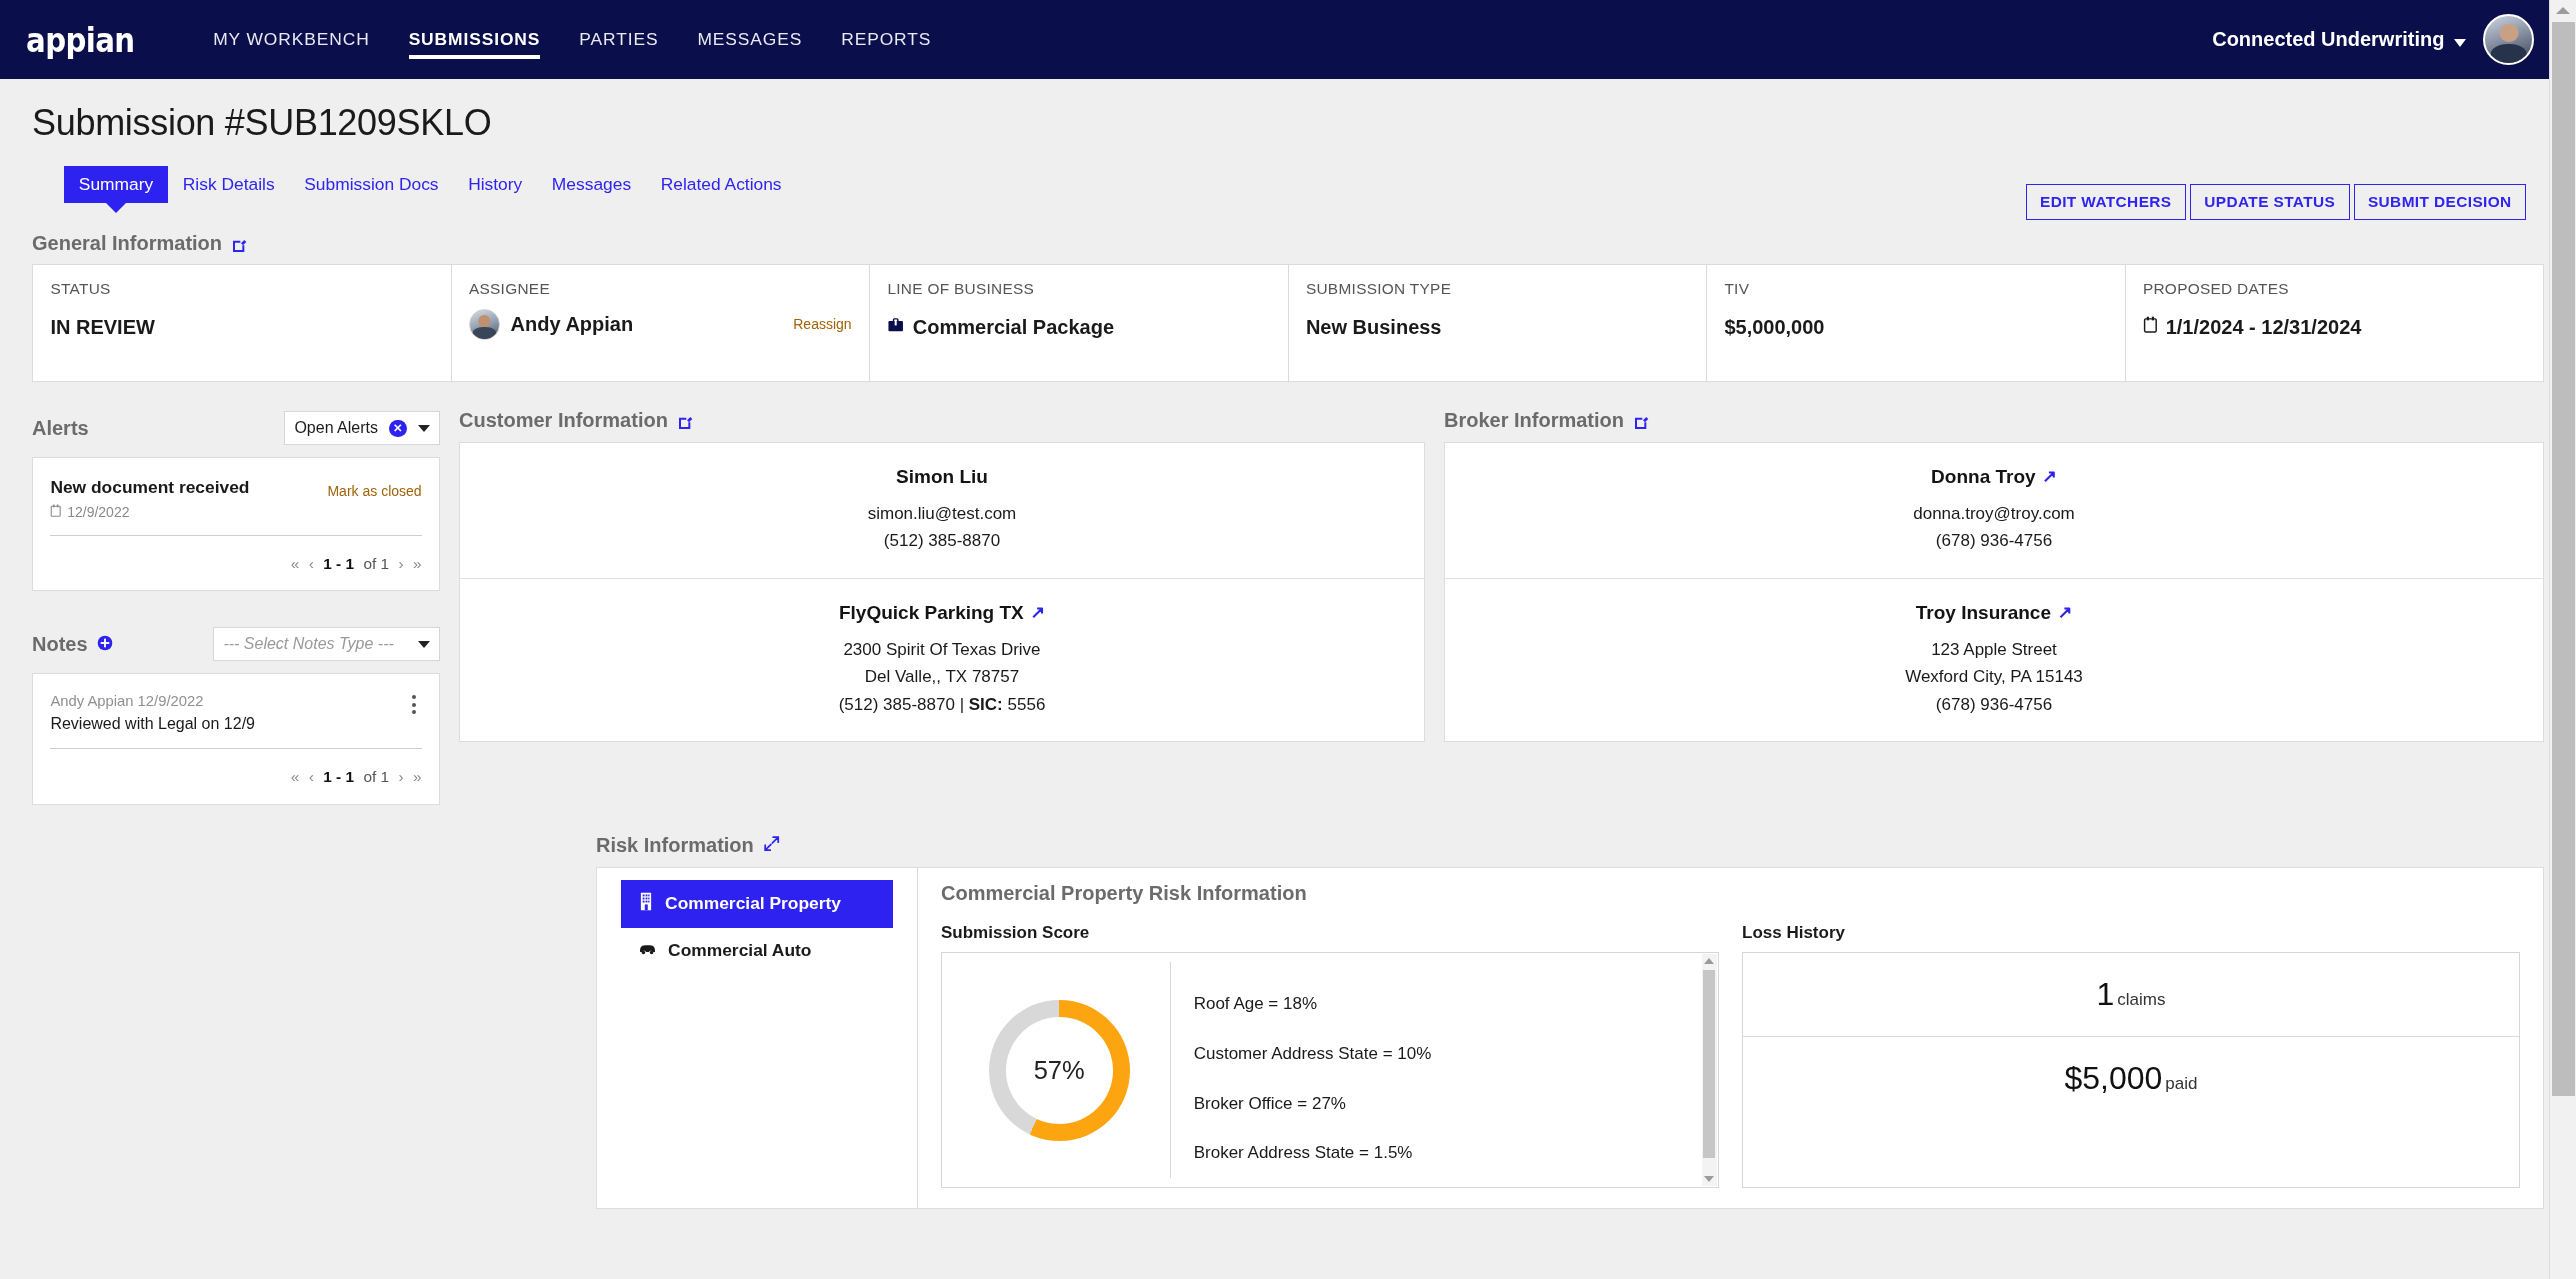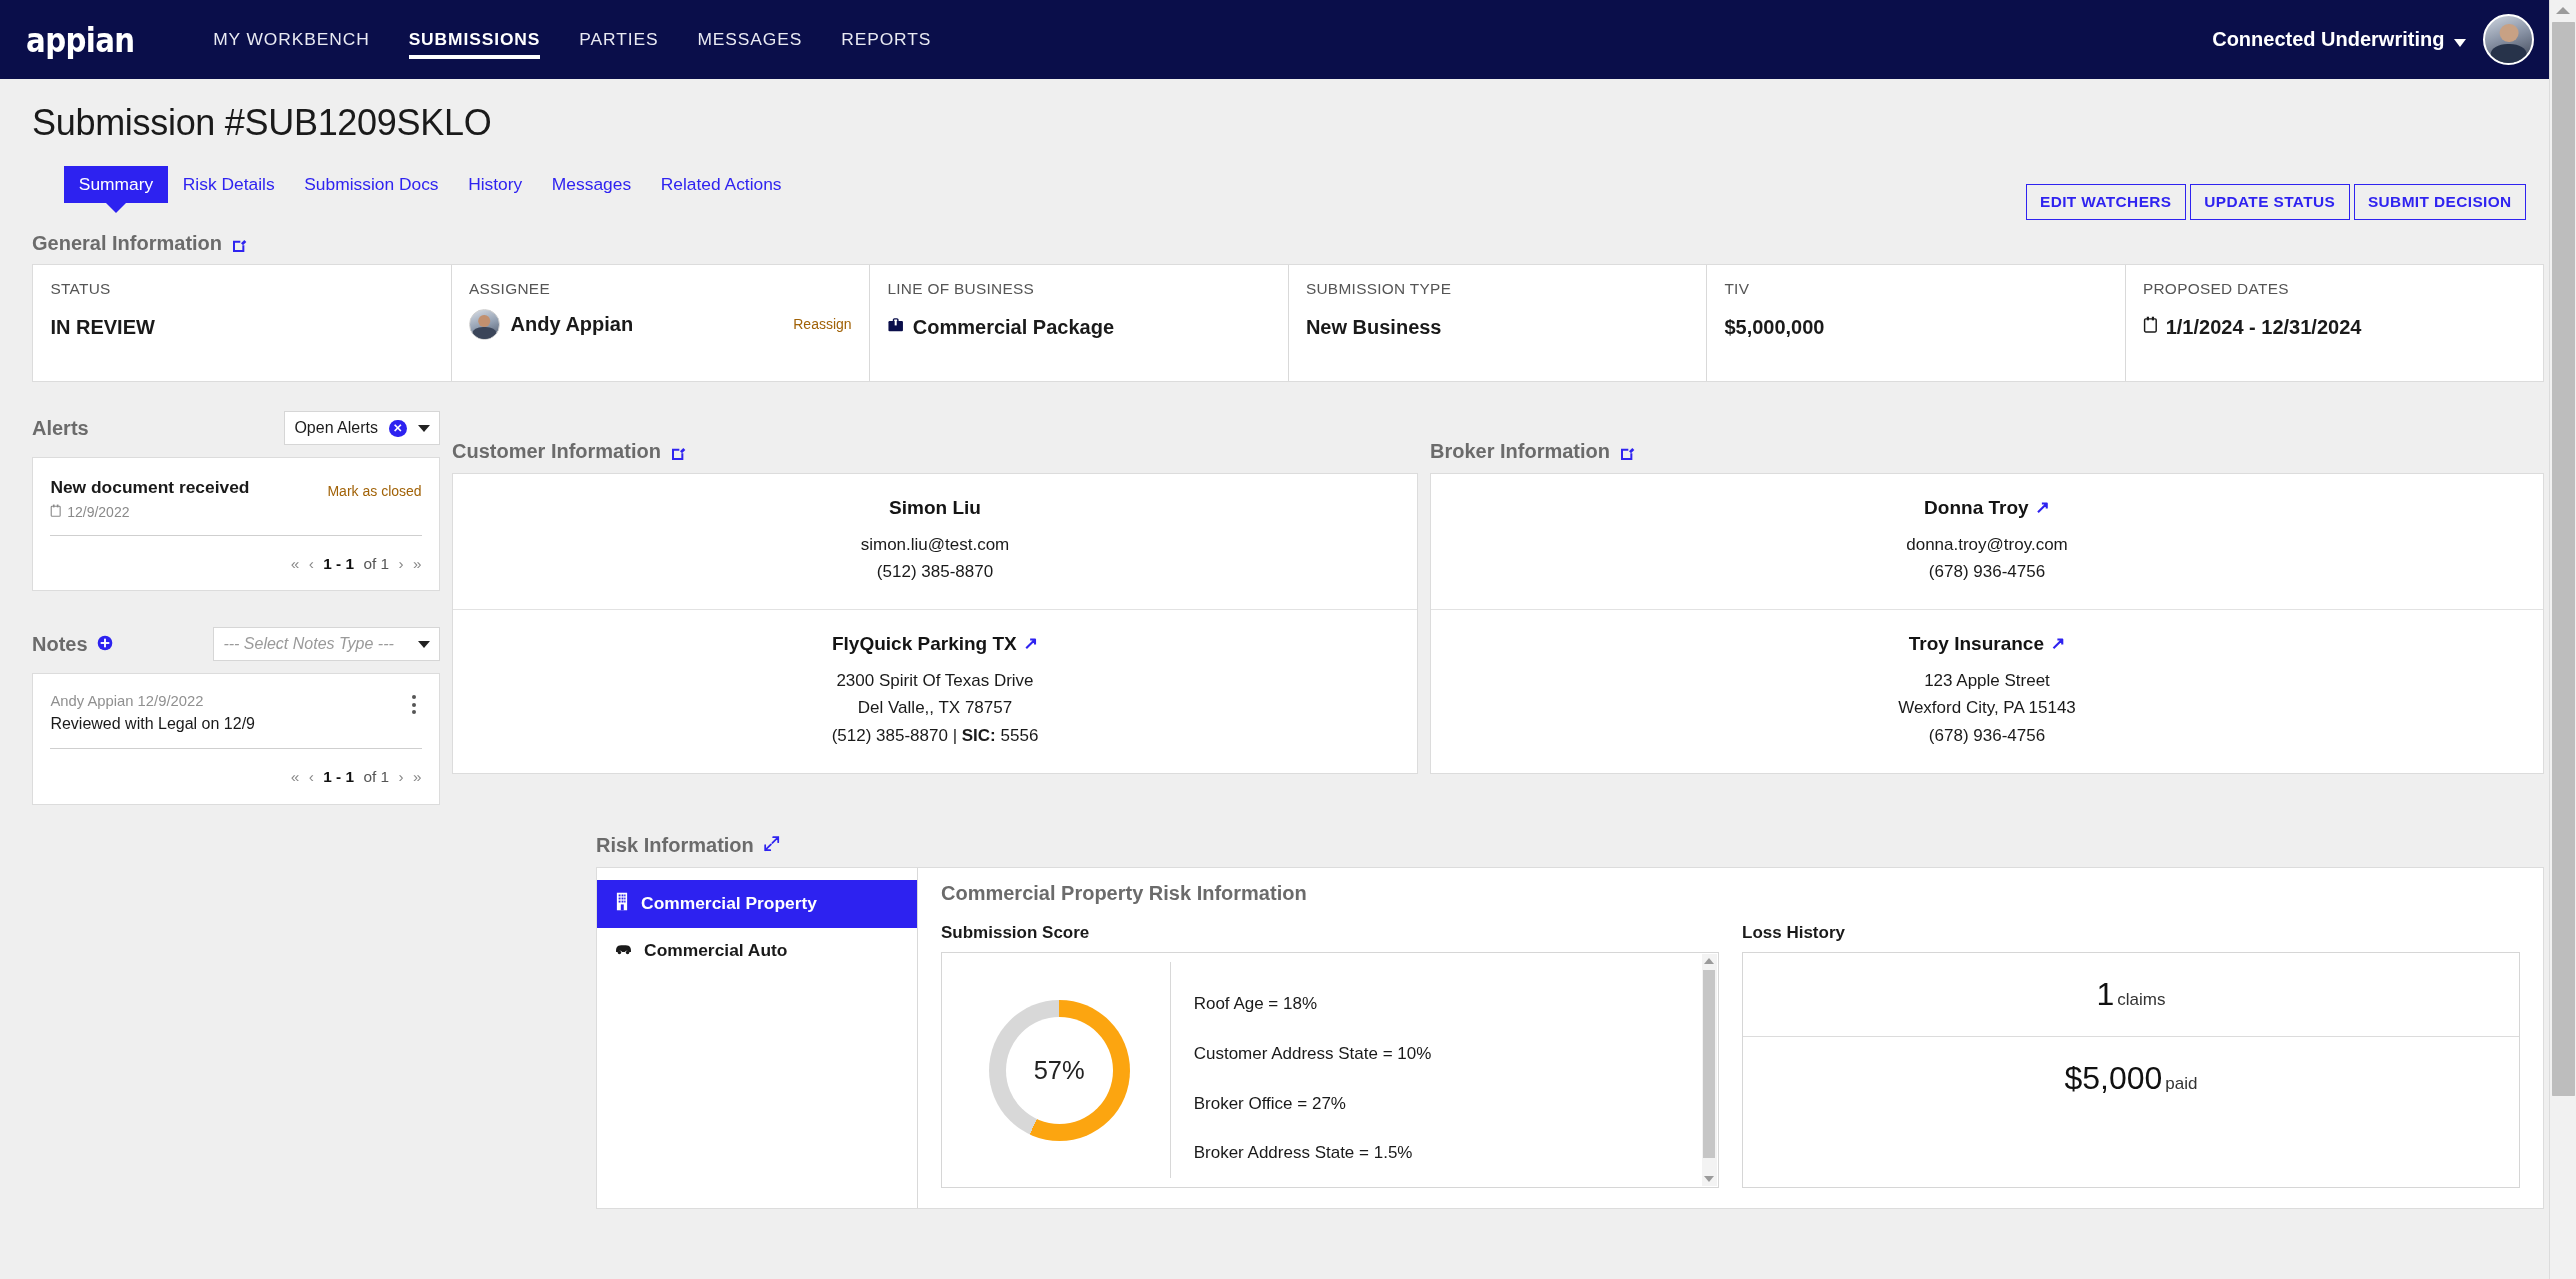--- a/index.html
+++ b/index.html
@@ -117,21 +117,21 @@
   .avatar-sm {
     width:31px;height:31px;border-radius:50%;flex:0 0 auto; overflow:hidden; position:relative;
     background: linear-gradient(160deg,#d9dee6 0%, #93a0b2 50%, #4a5568 100%);
     border:0.7px solid #d0d0d0;
   }
   .avatar-sm::before{content:"";position:absolute;left:50%;top:18%;width:40%;height:40%;transform:translateX(-50%);border-radius:50%;background:#c2906f;}
   .avatar-sm::after{content:"";position:absolute;left:50%;bottom:-6%;width:80%;height:46%;transform:translateX(-50%);border-radius:46% 46% 0 0;background:#3b4559;}
   .link { color:#a16207; font-size:14px; cursor:pointer; }
 
   
-  .body3 { display:flex; margin: 27px 32px 0 32px; gap: 12px; align-items:center; }
+  .body3 { display:flex; margin: 27px 32px 0 32px; gap: 19px; align-items:flex-start; }
   .col-left { width: 408px; flex:0 0 408px; }
   .col-mid  { width: 966px; flex:0 0 966px; }
   .col-right{ flex: 1 1 auto; }
 
   .headrow { display:flex; align-items:center; justify-content:space-between; margin-bottom: 9.4px; min-height:38px;}
 
   
   .selbox {
     background:#fff; border:0.7px solid #d6d6d6; height: 34px;
     display:flex; align-items:center; justify-content:space-between;
@@ -164,21 +164,21 @@
   .contact-blk + .contact-blk { border-top:1.3px solid #e2e2e2; }
   .c-name { font-size:19px; font-weight:700; color:#141414; margin-bottom:12px; display:flex; align-items:center; justify-content:center; gap:6.7px;}
   .c-line { font-size:17px; color:#1a1a1a; line-height: 1.62; }
   .ext-ico { color:#2f23f0; font-size:17.4px; }
 
   
   .riskwrap { margin: 29.5px 32px 0 596px; }
   .riskcard { background:#fff; border:0.7px solid #dcdcdc; display:flex; min-height: 315px; }
   .risk-tabs { width: 321px; flex:0 0 321px; border-right:0.7px solid #d9d9d9; padding: 12px 0 0 0;}
   .risk-tab {
-    display:flex; align-items:center; gap:10.7px; padding: 12px 17.4px; margin: 0 0;
+    display:flex; align-items:center; gap:10.7px; padding: 12px 17.4px; margin: 0 24px;
     font-size:17.4px; font-weight:700; color:#1a1a1a; cursor:pointer;
   }
   .risk-tab.active { background:#2d22f0; color:#fff; }
   .risk-body { flex:1 1 auto; padding: 14.8px 23px 20px 23px; }
   .risk-h { font-size:20px; color:#6b6b6b; font-weight:700; margin-bottom: 17.4px;}
   .risk-cols { display:flex; gap: 23px; align-items:flex-start;}
   .rc { flex:1; }
   .rc-h { font-size:17px; font-weight:700; color:#1a1a1a; margin-bottom:9.4px;}
   .rc-box { border:0.7px solid #d6d6d6; background:#fff; position:relative; height: 236px; overflow:hidden;}
 

